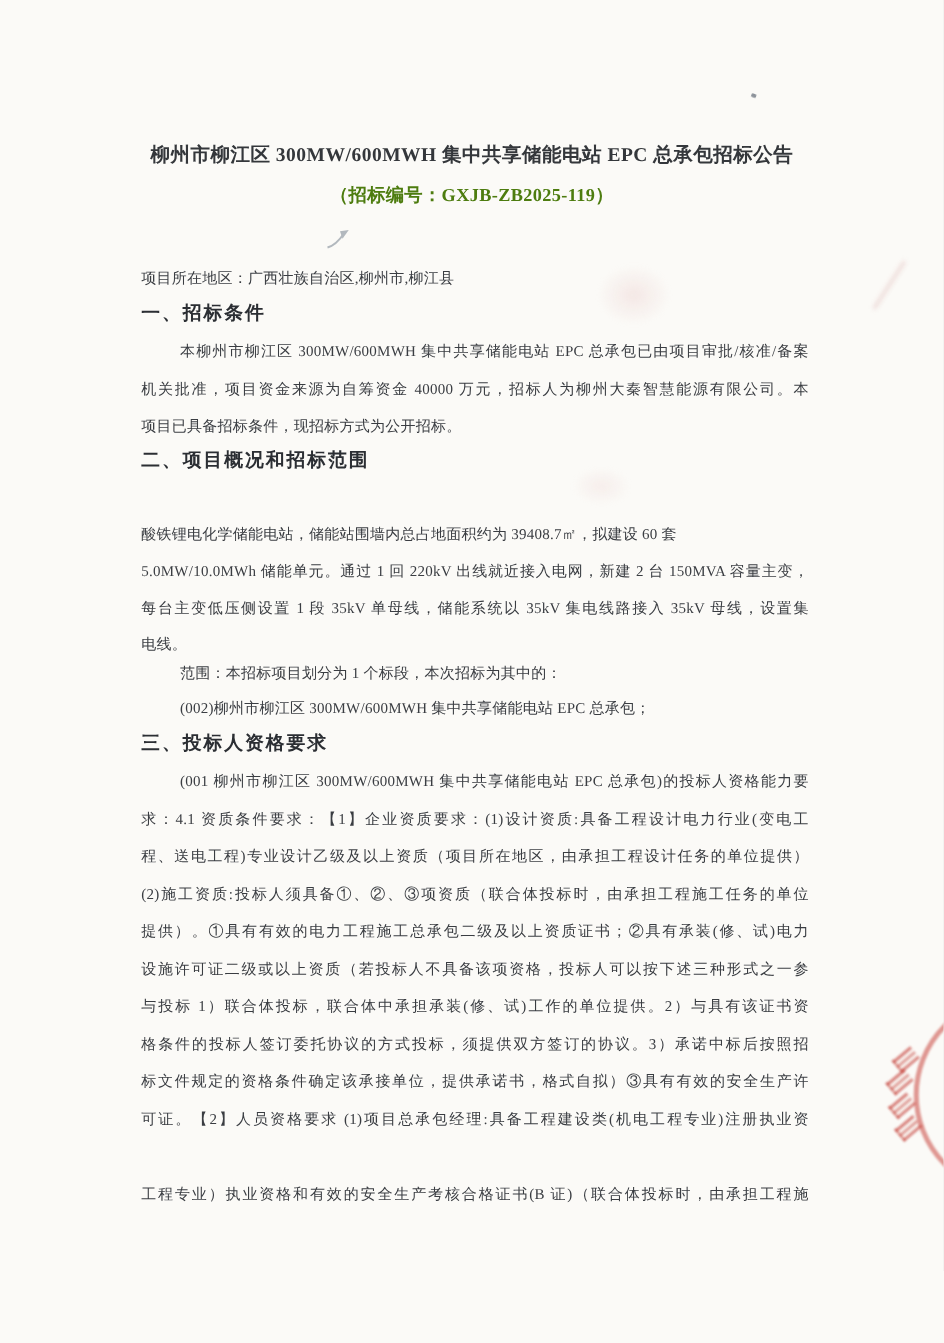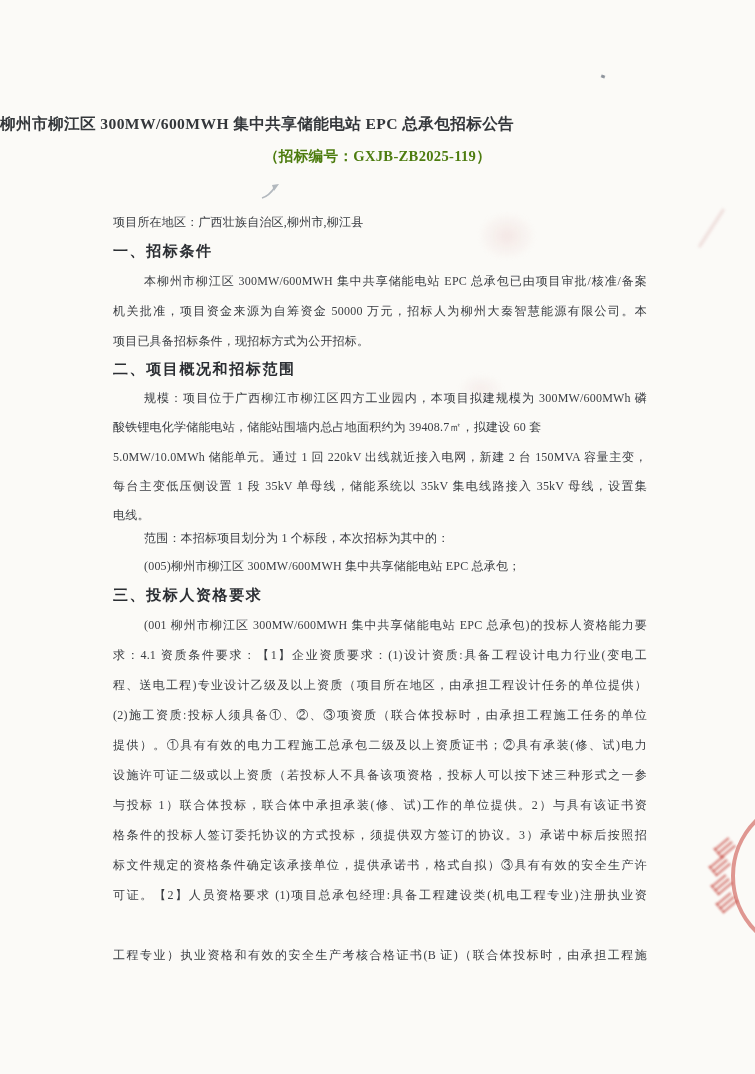--- a/index.html
+++ b/index.html
@@ -17,21 +17,21 @@
     text-align:justify; text-align-last:justify;
   }
   .ln.ind { left:144px; width:503px; }
   .ln.endl { text-align-last:left; }
   .hd {
     position:absolute; left:113px;
     font-size:15px; font-weight:bold; letter-spacing:1.6px;
     color:#2b2e33; line-height:20px;
   }
   .title1 {
-    position:absolute; left:0; top:114px; width:755px; text-align:left;
+    position:absolute; left:0; top:114px; width:755px; text-align:center;
     font-size:15.6px; font-weight:bold; letter-spacing:0.4px; color:#343ў73b;
     color:#343archive;
     color:#34373b;
   }
   .title2 {
     position:absolute; left:0; top:147px; width:755px; text-align:center;
     font-size:14.6px; font-weight:bold; letter-spacing:0.3px; color:#4d7c0f;
   }
   
   .seal-ring {
@@ -81,31 +81,30 @@
     </svg>
   </div>
 
   <div class="title1">柳州市柳江区 300MW/600MWH 集中共享储能电站 EPC 总承包招标公告</div>
   <div class="title2">（招标编号：GXJB-ZB2025-119）</div>
 
   <div class="ln endl" style="top:212px">项目所在地区：广西壮族自治区,柳州市,柳江县</div>
 
   <div class="hd" style="top:241px">一、招标条件</div>
   <div class="ln ind" style="top:271px">本柳州市柳江区 300MW/600MWH 集中共享储能电站 EPC 总承包已由项目审批/核准/备案</div>
-  <div class="ln" style="top:301px">机关批准，项目资金来源为自筹资金 50000 万元，招标人为柳州大秦智慧能源有限公司。本</div>
+  <div class="ln" style="top:301px">机关批准，项目资金来源为自筹资金 40000 万元，招标人为柳州大秦智慧能源有限公司。本</div>
   <div class="ln endl" style="top:331px">项目已具备招标条件，现招标方式为公开招标。</div>
 
   <div class="hd" style="top:359px">二、项目概况和招标范围</div>
-  <div class="ln ind" style="top:388px">规模：项目位于广西柳江市柳江区四方工业园内，本项目拟建规模为 300MW/600MWh 磷</div>
   <div class="ln endl" style="top:417px">酸铁锂电化学储能电站，储能站围墙内总占地面积约为 39408.7㎡，拟建设 60 套</div>
   <div class="ln" style="top:447px">5.0MW/10.0MWh 储能单元。通过 1 回 220kV 出线就近接入电网，新建 2 台 150MVA 容量主变，</div>
   <div class="ln" style="top:476px">每台主变低压侧设置 1 段 35kV 单母线，储能系统以 35kV 集电线路接入 35kV 母线，设置集</div>
   <div class="ln endl" style="top:505px">电线。</div>
   <div class="ln ind endl" style="top:528px">范围：本招标项目划分为 1 个标段，本次招标为其中的：</div>
-  <div class="ln ind endl" style="top:556px">(005)柳州市柳江区 300MW/600MWH 集中共享储能电站 EPC 总承包；</div>
+  <div class="ln ind endl" style="top:556px">(002)柳州市柳江区 300MW/600MWH 集中共享储能电站 EPC 总承包；</div>
 
   <div class="hd" style="top:585px">三、投标人资格要求</div>
   <div class="ln ind" style="top:615px">(001 柳州市柳江区 300MW/600MWH 集中共享储能电站 EPC 总承包)的投标人资格能力要</div>
   <div class="ln" style="top:645px">求：4.1 资质条件要求：【1】企业资质要求：(1)设计资质:具备工程设计电力行业(变电工</div>
   <div class="ln" style="top:675px">程、送电工程)专业设计乙级及以上资质（项目所在地区，由承担工程设计任务的单位提供）</div>
   <div class="ln" style="top:705px">(2)施工资质:投标人须具备①、②、③项资质（联合体投标时，由承担工程施工任务的单位</div>
   <div class="ln" style="top:735px">提供）。①具有有效的电力工程施工总承包二级及以上资质证书；②具有承装(修、试)电力</div>
   <div class="ln" style="top:765px">设施许可证二级或以上资质（若投标人不具备该项资格，投标人可以按下述三种形式之一参</div>
   <div class="ln" style="top:795px">与投标 1）联合体投标，联合体中承担承装(修、试)工作的单位提供。2）与具有该证书资</div>
   <div class="ln" style="top:825px">格条件的投标人签订委托协议的方式投标，须提供双方签订的协议。3）承诺中标后按照招</div>

